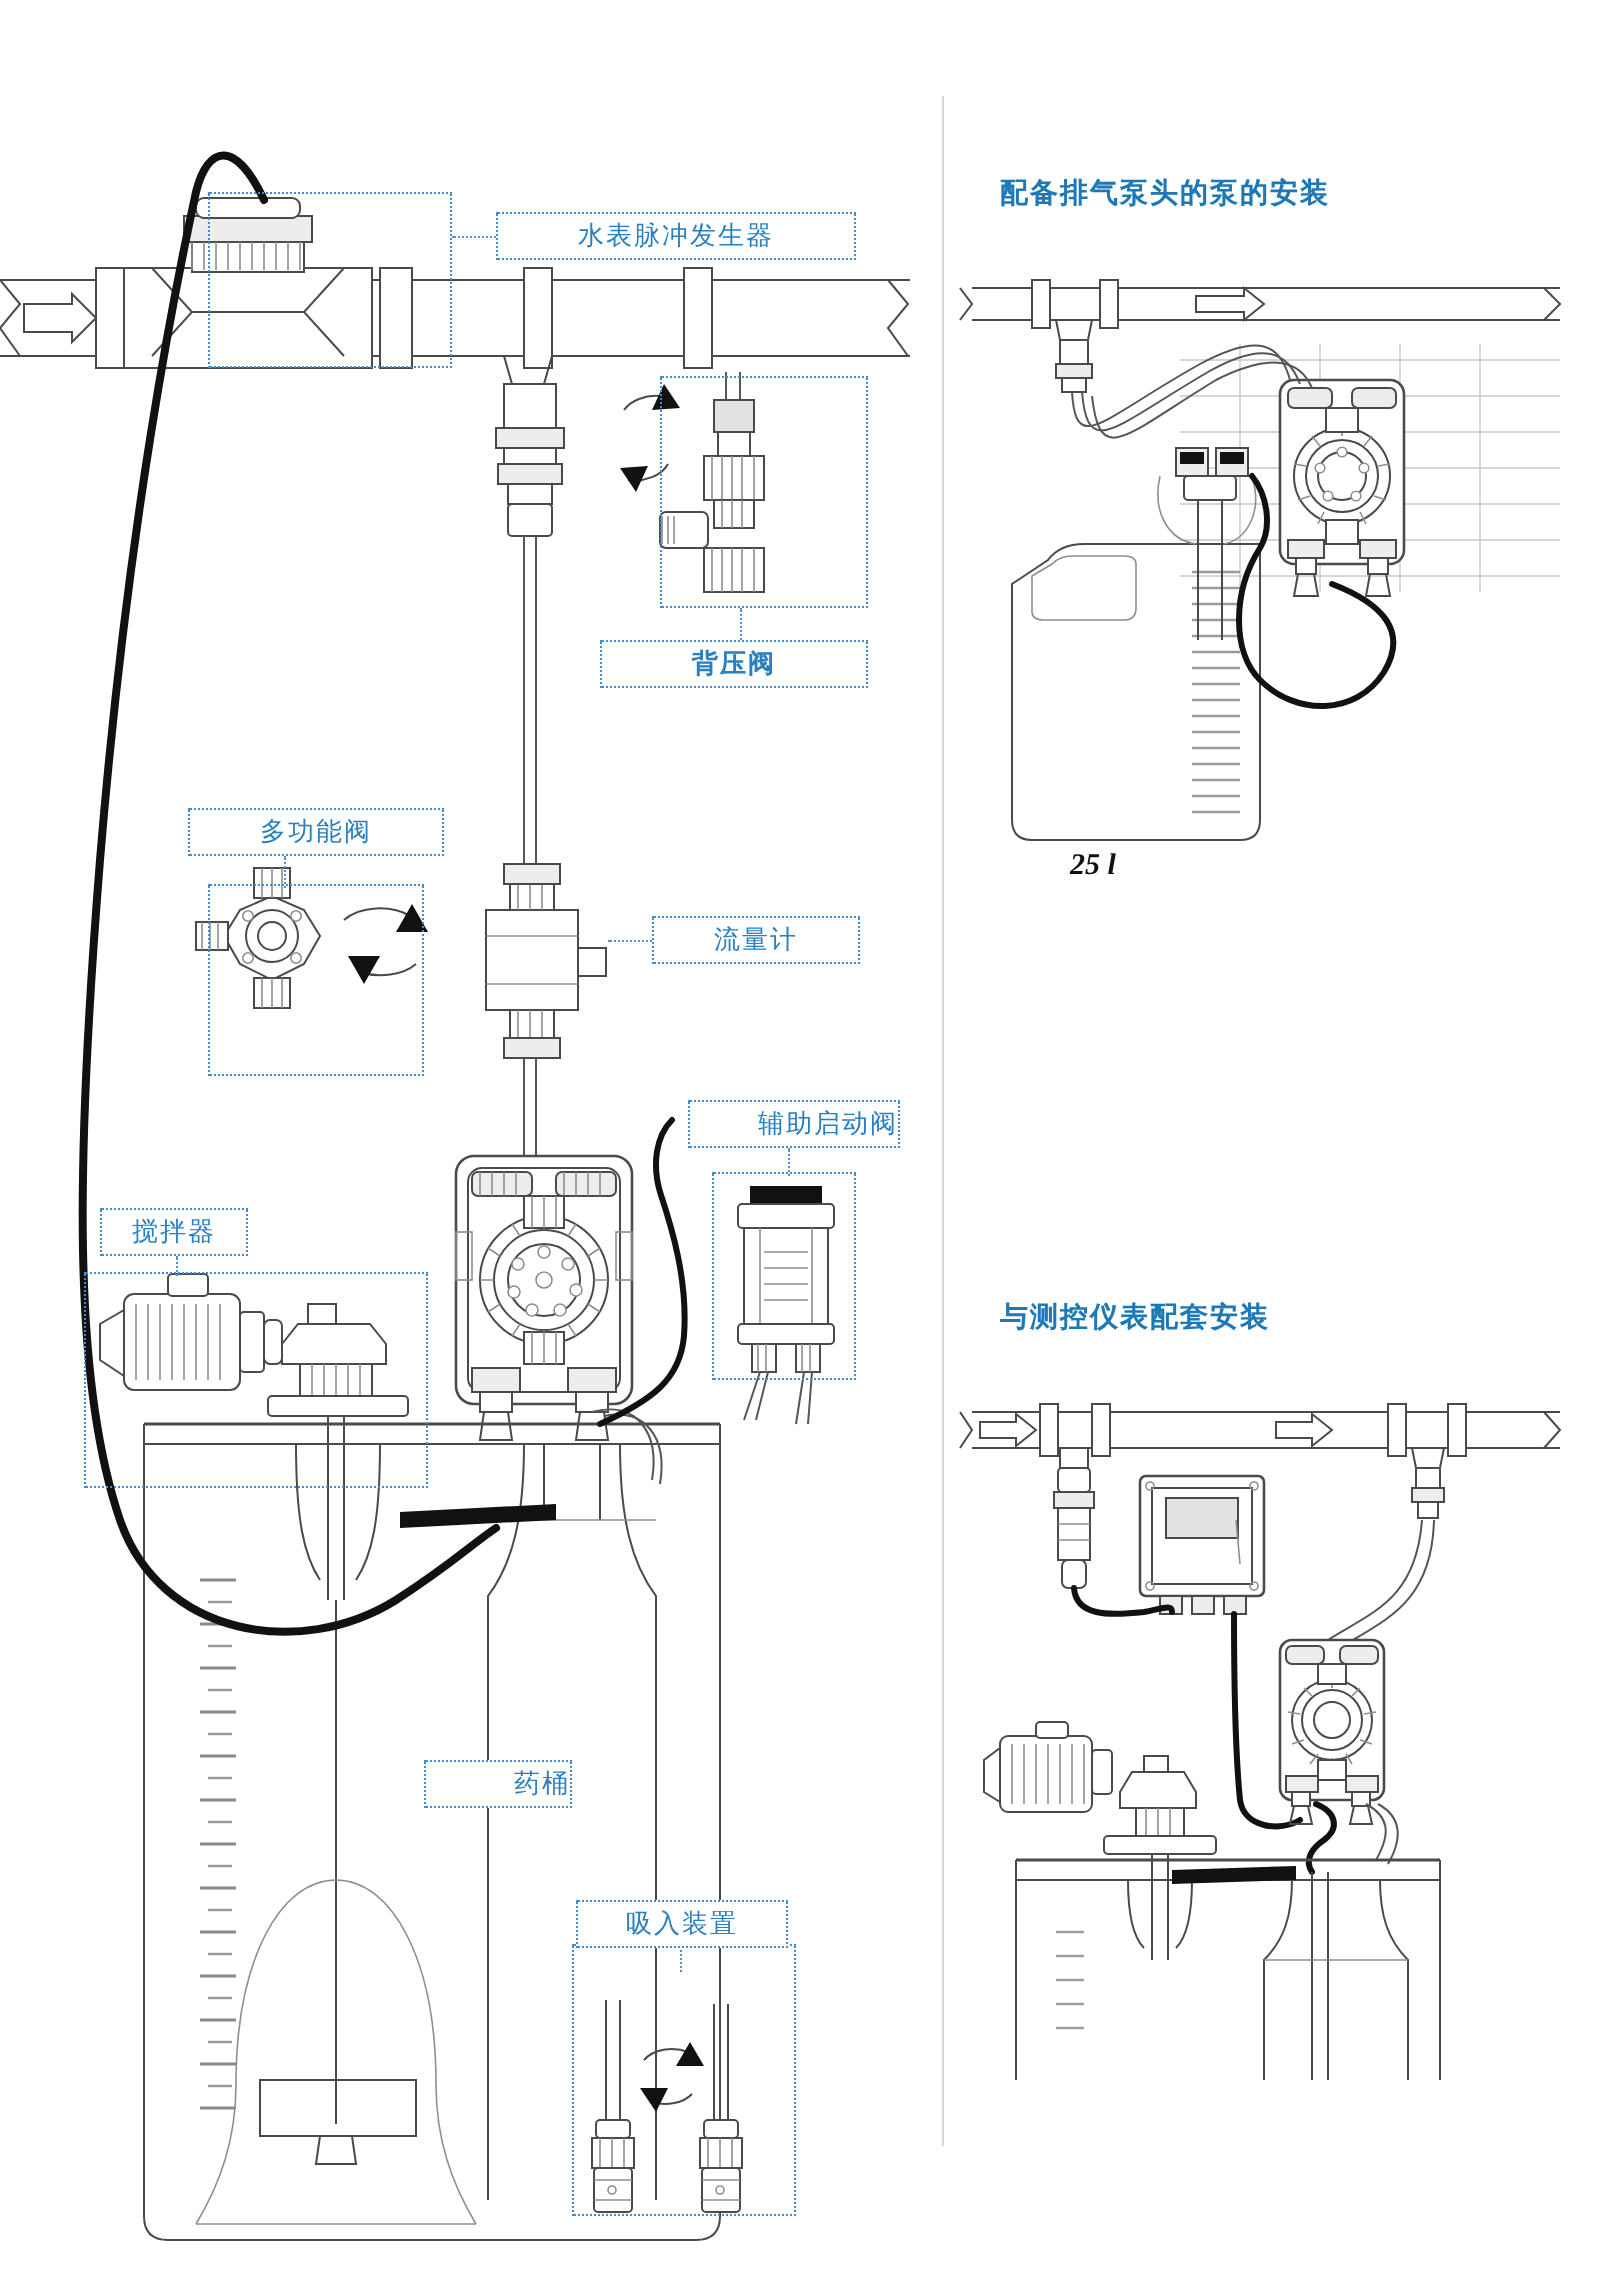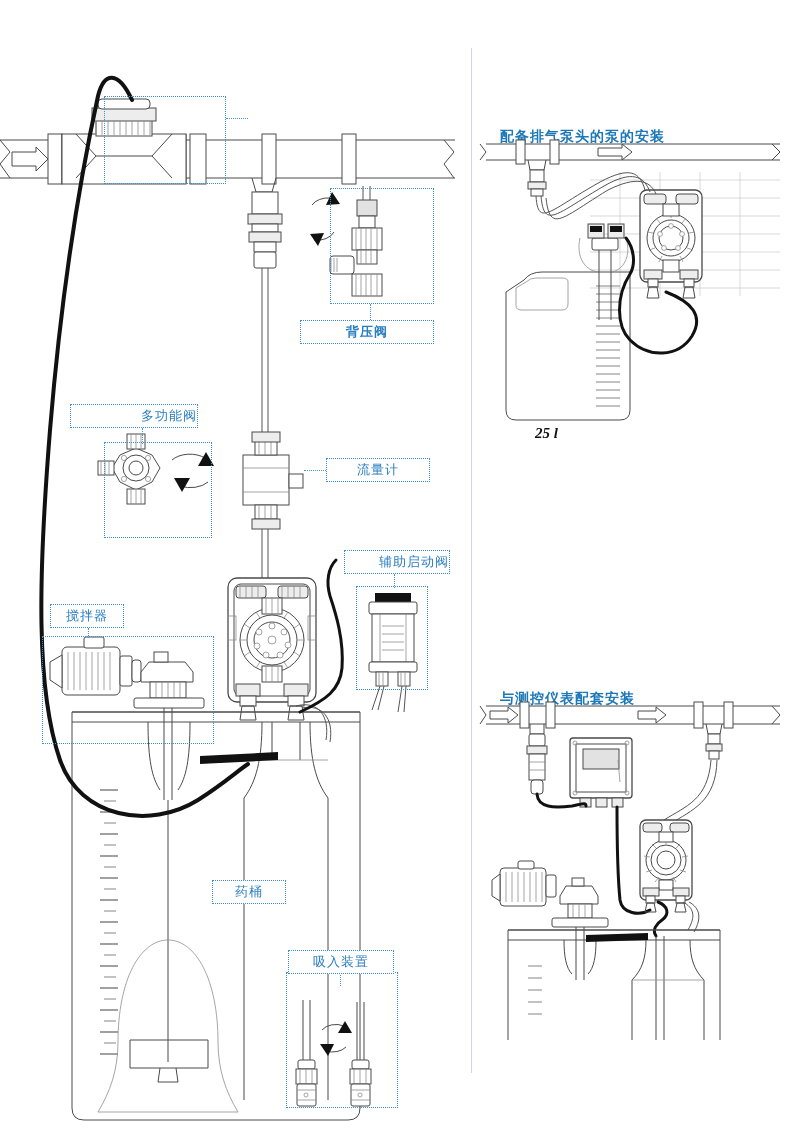--- a/index.html
+++ b/index.html
@@ -7,21 +7,21 @@
        font-family:"Liberation Sans","DejaVu Sans",sans-serif;}
 
   .root{position:absolute;inset:0;}
 
   
   .divider{position:absolute;left:471px;top:48px;width:1px;height:1025px;background:#cfd8e0;}
 
   
   .title{position:absolute;right:34px;top:6px;font-size:30px;font-weight:bold;
          color:#1565a8;letter-spacing:2px;}
-  .subhead{position:absolute;font-size:14px;font-weight:bold;color:#1d78b8;letter-spacing:1px;margin-top:40px;}
+  .subhead{position:absolute;font-size:14px;font-weight:bold;color:#1d78b8;letter-spacing:1px;}
   #sub1{left:500px;top:88px;}
   #sub2{left:500px;top:650px;}
 
   
   .lbl{position:absolute;border:1px dotted #3f8fd0;color:#2a7fc1;font-size:13px;
        text-align:center;line-height:22px;height:24px;box-sizing:border-box;
        background:#fff;letter-spacing:1px;}
   
   .leader{position:absolute;background:transparent;}
   .leader.h{border-top:1px dotted #4a94d3;height:0;}
@@ -348,26 +348,27 @@
   <div class="dframe" style="left:286px;top:972px;width:112px;height:136px;"></div>
 
   <div class="leader h" style="left:226px;top:118px;width:22px;"></div>
   <div class="leader v" style="left:370px;top:304px;height:18px;"></div>
   <div class="leader v" style="left:142px;top:428px;height:16px;"></div>
   <div class="leader h" style="left:304px;top:470px;width:22px;"></div>
   <div class="leader v" style="left:394px;top:574px;height:14px;"></div>
   <div class="leader v" style="left:88px;top:628px;height:10px;"></div>
   <div class="leader v" style="left:340px;top:972px;height:14px;"></div>
 
+  <div class="lbl" style="left:248px;top:106px;width:180px;">水表脉冲发生器</div>
   <div class="lbl" style="left:300px;top:320px;width:134px;font-weight:bold;">背压阀</div>
-  <div class="lbl" style="left:70px;top:404px;width:128px;text-align:right;">多功能阀</div>
+  <div class="lbl" style="left:94px;top:404px;width:128px;">多功能阀</div>
   <div class="lbl" style="left:326px;top:458px;width:104px;font-family:Liberation Serif, serif;">流量计</div>
   <div class="lbl" style="left:344px;top:550px;width:106px;text-align:right;">辅助启动阀</div>
   <div class="lbl" style="left:50px;top:604px;width:74px;">搅拌器</div>
-  <div class="lbl" style="left:212px;top:880px;width:74px;">药桶</div>
+  <div class="lbl" style="left:212px;top:880px;width:74px;text-align:right;">药桶</div>
   <div class="lbl" style="left:288px;top:950px;width:106px;">吸入装置</div>
 
   <div class="subhead" id="sub1">配备排气泵头的泵的安装</div>
   <div class="subhead" id="sub2">与测控仪表配套安装</div>
 
   <svg width="330" height="400" viewBox="0 0 330 400" style="left:480px;top:120px;">
 
     <g class="grid">
       <path d="M110 60 L300 60 M110 78 L300 78 M110 96 L300 96 M110 114 L300 114
                M110 132 L300 132 M110 150 L300 150 M110 168 L300 168"></path>

